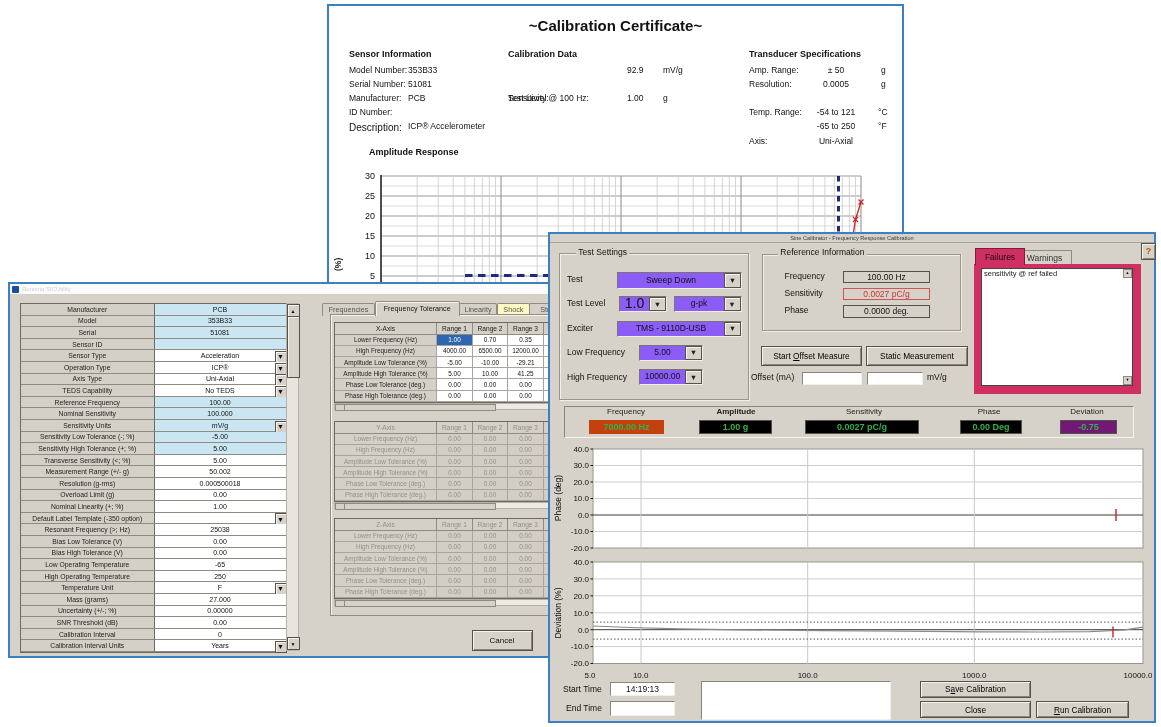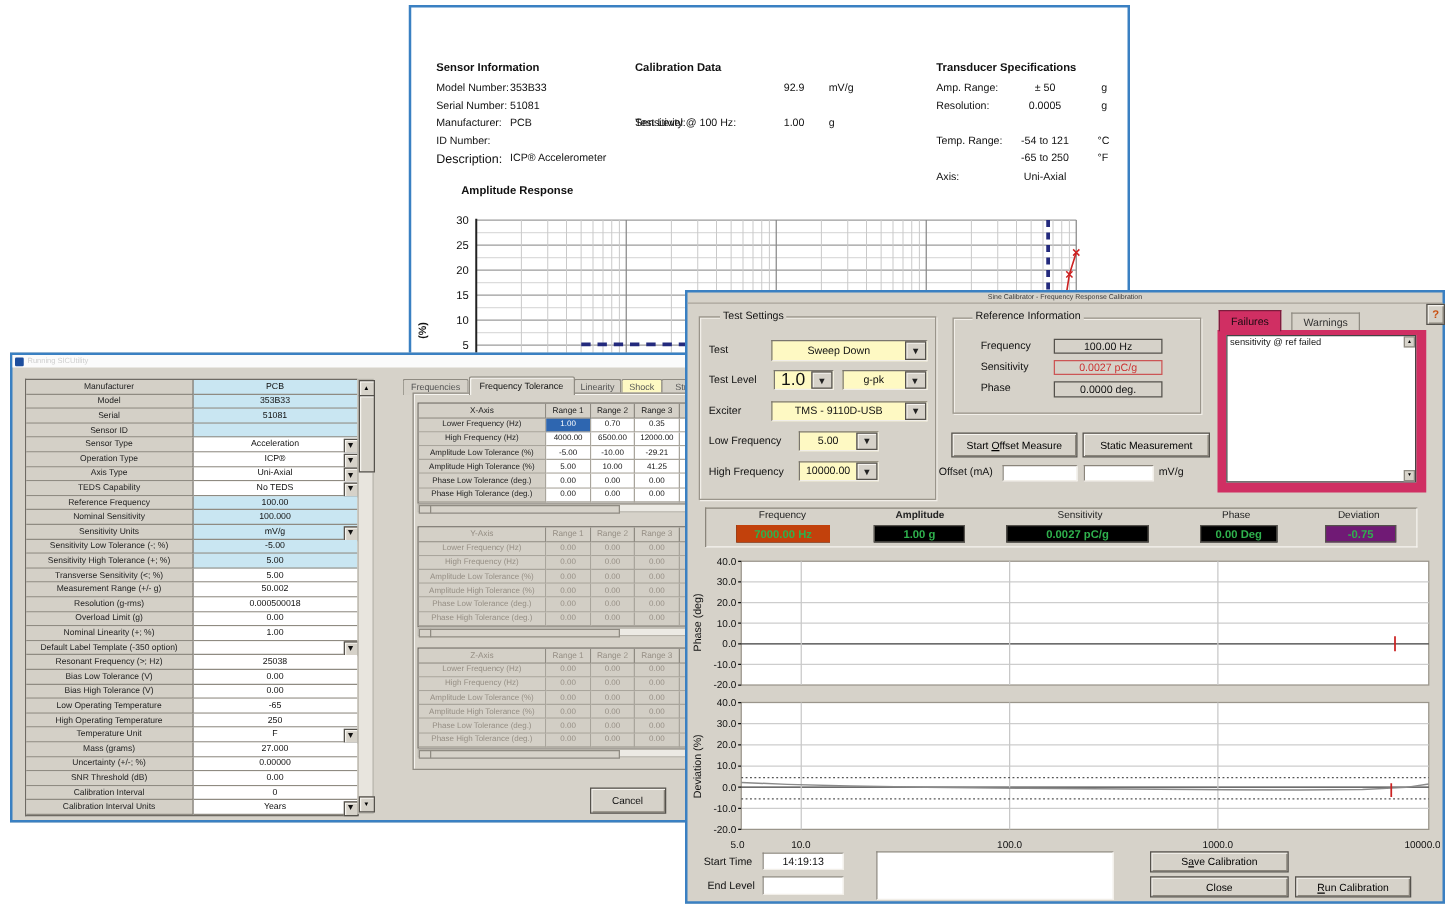--- a/index.html
+++ b/index.html
@@ -1,24 +1,25 @@
 <!DOCTYPE html>
 <html><head><meta charset="utf-8"><style>
 html,body{margin:0;padding:0;}
 body{width:1161px;height:727px;background:#fff;position:relative;overflow:hidden;font-family:"Liberation Sans",sans-serif;}
 .t{position:absolute;white-space:nowrap;line-height:1.1;}
 .abs{position:absolute;}
 .sunken{background:#fff;border:1px solid;border-color:#8a857b #f2efe9 #f2efe9 #8a857b;}
 .btn{position:absolute;background:#d6d2c9;border:1px solid #55524c;box-shadow:inset 1px 1px 0 #f6f4ef,inset -1px -1px 0 #8a857b;display:flex;align-items:center;justify-content:center;}
 .grp{position:absolute;border:1px solid #9a958b;box-shadow:1px 1px 0 #f2efe9, inset 1px 1px 0 #f2efe9;}
-.combo{position:absolute;background:#fef9c3;border:1px solid;border-color:#7a766e #f2efe9 #f2efe9 #7a766e;display:flex;}
+.combo{position:absolute;background:#8b5cf6;border:1px solid;border-color:#7a766e #f2efe9 #f2efe9 #7a766e;display:flex;}
 .combo .tx{flex:1;text-align:center;overflow:hidden;}
 .da{background:#d6d2c9;border:1px solid #55524c;box-shadow:inset 1px 1px 0 #f6f4ef;display:flex;align-items:center;justify-content:center;}
 </style></head><body>
 <div class="abs" style="left:327px;top:4px;width:573px;height:292px;z-index:0;background:#fff;border:2px solid #3a80c2;">
+<div class="t" style="left:0px;top:11.5px;font-size:15px;font-weight:700;color:#111;width:573px;text-align:center;">~Calibration Certificate~</div>
 <div class="t" style="left:20px;top:44px;font-size:9px;font-weight:700;color:#111;">Sensor Information</div>
 <div class="t" style="left:20px;top:60px;font-size:8.5px;font-weight:400;color:#111;">Model Number:</div>
 <div class="t" style="left:79px;top:60px;font-size:8.5px;font-weight:400;color:#111;">353B33</div>
 <div class="t" style="left:20px;top:74px;font-size:8.5px;font-weight:400;color:#111;">Serial Number:</div>
 <div class="t" style="left:79px;top:74px;font-size:8.5px;font-weight:400;color:#111;">51081</div>
 <div class="t" style="left:20px;top:88px;font-size:8.5px;font-weight:400;color:#111;">Manufacturer:</div>
 <div class="t" style="left:79px;top:88px;font-size:8.5px;font-weight:400;color:#111;">PCB</div>
 <div class="t" style="left:20px;top:102px;font-size:8.5px;font-weight:400;color:#111;">ID Number:</div>
 <div class="t" style="left:20px;top:116px;font-size:10px;font-weight:400;color:#111;">Description:</div>
 <div class="t" style="left:79px;top:116px;font-size:8.5px;font-weight:400;color:#111;">ICP® Accelerometer</div>
@@ -362,21 +363,21 @@
 <div class="abs" style="left:293px;top:53.5px;width:87px;height:12.5px;border:1px solid #cc5555;box-sizing:border-box;display:flex;align-items:center;justify-content:center;font-size:8.5px;color:#cc3333;">0.0027 pC/g</div>
 <div class="t" style="left:234.5px;top:71.5px;font-size:8.5px;font-weight:400;color:#111;">Phase</div>
 <div class="abs" style="left:293px;top:71px;width:87px;height:12.5px;border:1px solid #55524c;box-sizing:border-box;display:flex;align-items:center;justify-content:center;font-size:8.5px;color:#111;">0.0000 deg.</div>
 <div class="btn" style="left:211px;top:112px;width:99px;height:18px;font-size:8.3px;">Start&nbsp;<u>O</u>ffset&nbsp;Measure</div>
 <div class="btn" style="left:316px;top:112px;width:100px;height:18px;font-size:8.3px;">Static Measurement</div>
 <div class="t" style="left:201px;top:139px;font-size:8.5px;font-weight:400;color:#111;">Offset (mA)</div>
 <div class="sunken abs" style="left:252px;top:138px;width:60px;height:13px;box-sizing:border-box;"></div>
 <div class="sunken abs" style="left:317px;top:138px;width:56px;height:13px;box-sizing:border-box;"></div>
 <div class="t" style="left:377px;top:138.5px;font-size:8.5px;font-weight:400;color:#111;">mV/g</div>
 <div class="abs" style="left:425px;top:14px;width:48px;height:16px;background:#d02f63;border:1px solid #7c1d3d;border-bottom:none;display:flex;align-items:center;justify-content:center;font-size:8.5px;color:#1a0a10;z-index:2;">Failures</div>
-<div class="abs" style="left:483px;top:15.5px;width:53px;height:14px;background:#d6d2c9;border:1px solid #8f8b82;border-bottom:none;display:flex;align-items:center;justify-content:center;font-size:8.5px;color:#333;">Warnings</div>
+<div class="abs" style="left:467px;top:15.5px;width:53px;height:14px;background:#d6d2c9;border:1px solid #8f8b82;border-bottom:none;display:flex;align-items:center;justify-content:center;font-size:8.5px;color:#333;">Warnings</div>
 <div class="abs" style="left:424px;top:29.5px;width:167px;height:130px;background:#d02f63;">
 <div class="abs" style="left:7px;top:4px;width:152px;height:118px;background:#fff;border:1px solid #444;box-sizing:border-box;">
         <div class="t" style="left:2px;top:1px;font-size:7.5px;color:#222;">sensitivity @ ref failed</div>
         <div class="abs" style="right:0;top:0;width:7px;height:7px;background:#d8d4cb;border:1px solid #8f8b82;font-size:4px;text-align:center;line-height:6px;">▲</div>
         <div class="abs" style="right:0;bottom:0;width:7px;height:7px;background:#d8d4cb;border:1px solid #8f8b82;font-size:4px;text-align:center;line-height:6px;">▼</div>
       </div>
 </div>
 <div class="abs" style="left:14px;top:172px;width:570px;height:32px;border:1px solid;border-color:#8a857b #f6f4ef #f6f4ef #8a857b;box-sizing:border-box;"></div>
 <div class="t" style="left:36px;top:173.5px;font-size:8px;font-weight:400;color:#222;width:80px;text-align:center;">Frequency</div>
 <div class="t" style="left:146px;top:173.5px;font-size:8px;font-weight:700;color:#222;width:80px;text-align:center;">Amplitude</div>
@@ -443,18 +444,18 @@
 <line x1="1113" y1="626.5" x2="1113" y2="637.5" stroke="#cc2222" stroke-width="1.4"></line>
 <text x="561" y="613" font-size="8.5" fill="#111" text-anchor="middle" transform="rotate(-90 561 613)">Deviation (%)</text>
 <text x="590" y="678" font-size="8" text-anchor="middle" fill="#111">5.0</text>
 <text x="640.7" y="678" font-size="8" text-anchor="middle" fill="#111">10.0</text>
 <text x="807.7" y="678" font-size="8" text-anchor="middle" fill="#111">100.0</text>
 <text x="974.3" y="678" font-size="8" text-anchor="middle" fill="#111">1000.0</text>
 <text x="1138" y="678" font-size="8" text-anchor="middle" fill="#111">10000.0</text>
 </svg>
 <div class="t" style="left:13px;top:450.5px;font-size:8.5px;font-weight:400;color:#111;">Start Time</div>
 <div class="sunken abs" style="left:60px;top:448px;width:65px;height:14px;box-sizing:border-box;display:flex;align-items:center;justify-content:center;font-size:8.5px;color:#111;">14:19:13</div>
-<div class="t" style="left:16px;top:469.5px;font-size:8.5px;font-weight:400;color:#111;">End Level</div>
+<div class="t" style="left:16px;top:469.5px;font-size:8.5px;font-weight:400;color:#111;">End Time</div>
 <div class="sunken abs" style="left:60px;top:467px;width:65px;height:14.5px;box-sizing:border-box;"></div>
 <div class="sunken abs" style="left:151px;top:447px;width:190px;height:38.5px;box-sizing:border-box;"></div>
 <div class="btn" style="left:370px;top:446.5px;width:109px;height:15px;font-size:8.3px;">S<u>a</u>ve&nbsp;Calibration</div>
 <div class="btn" style="left:370px;top:467px;width:109px;height:15px;font-size:8.3px;">Close</div>
 <div class="btn" style="left:486px;top:467px;width:91px;height:15px;font-size:8.3px;"><u>R</u>un&nbsp;Calibration</div>
 </div>
 </body></html>

